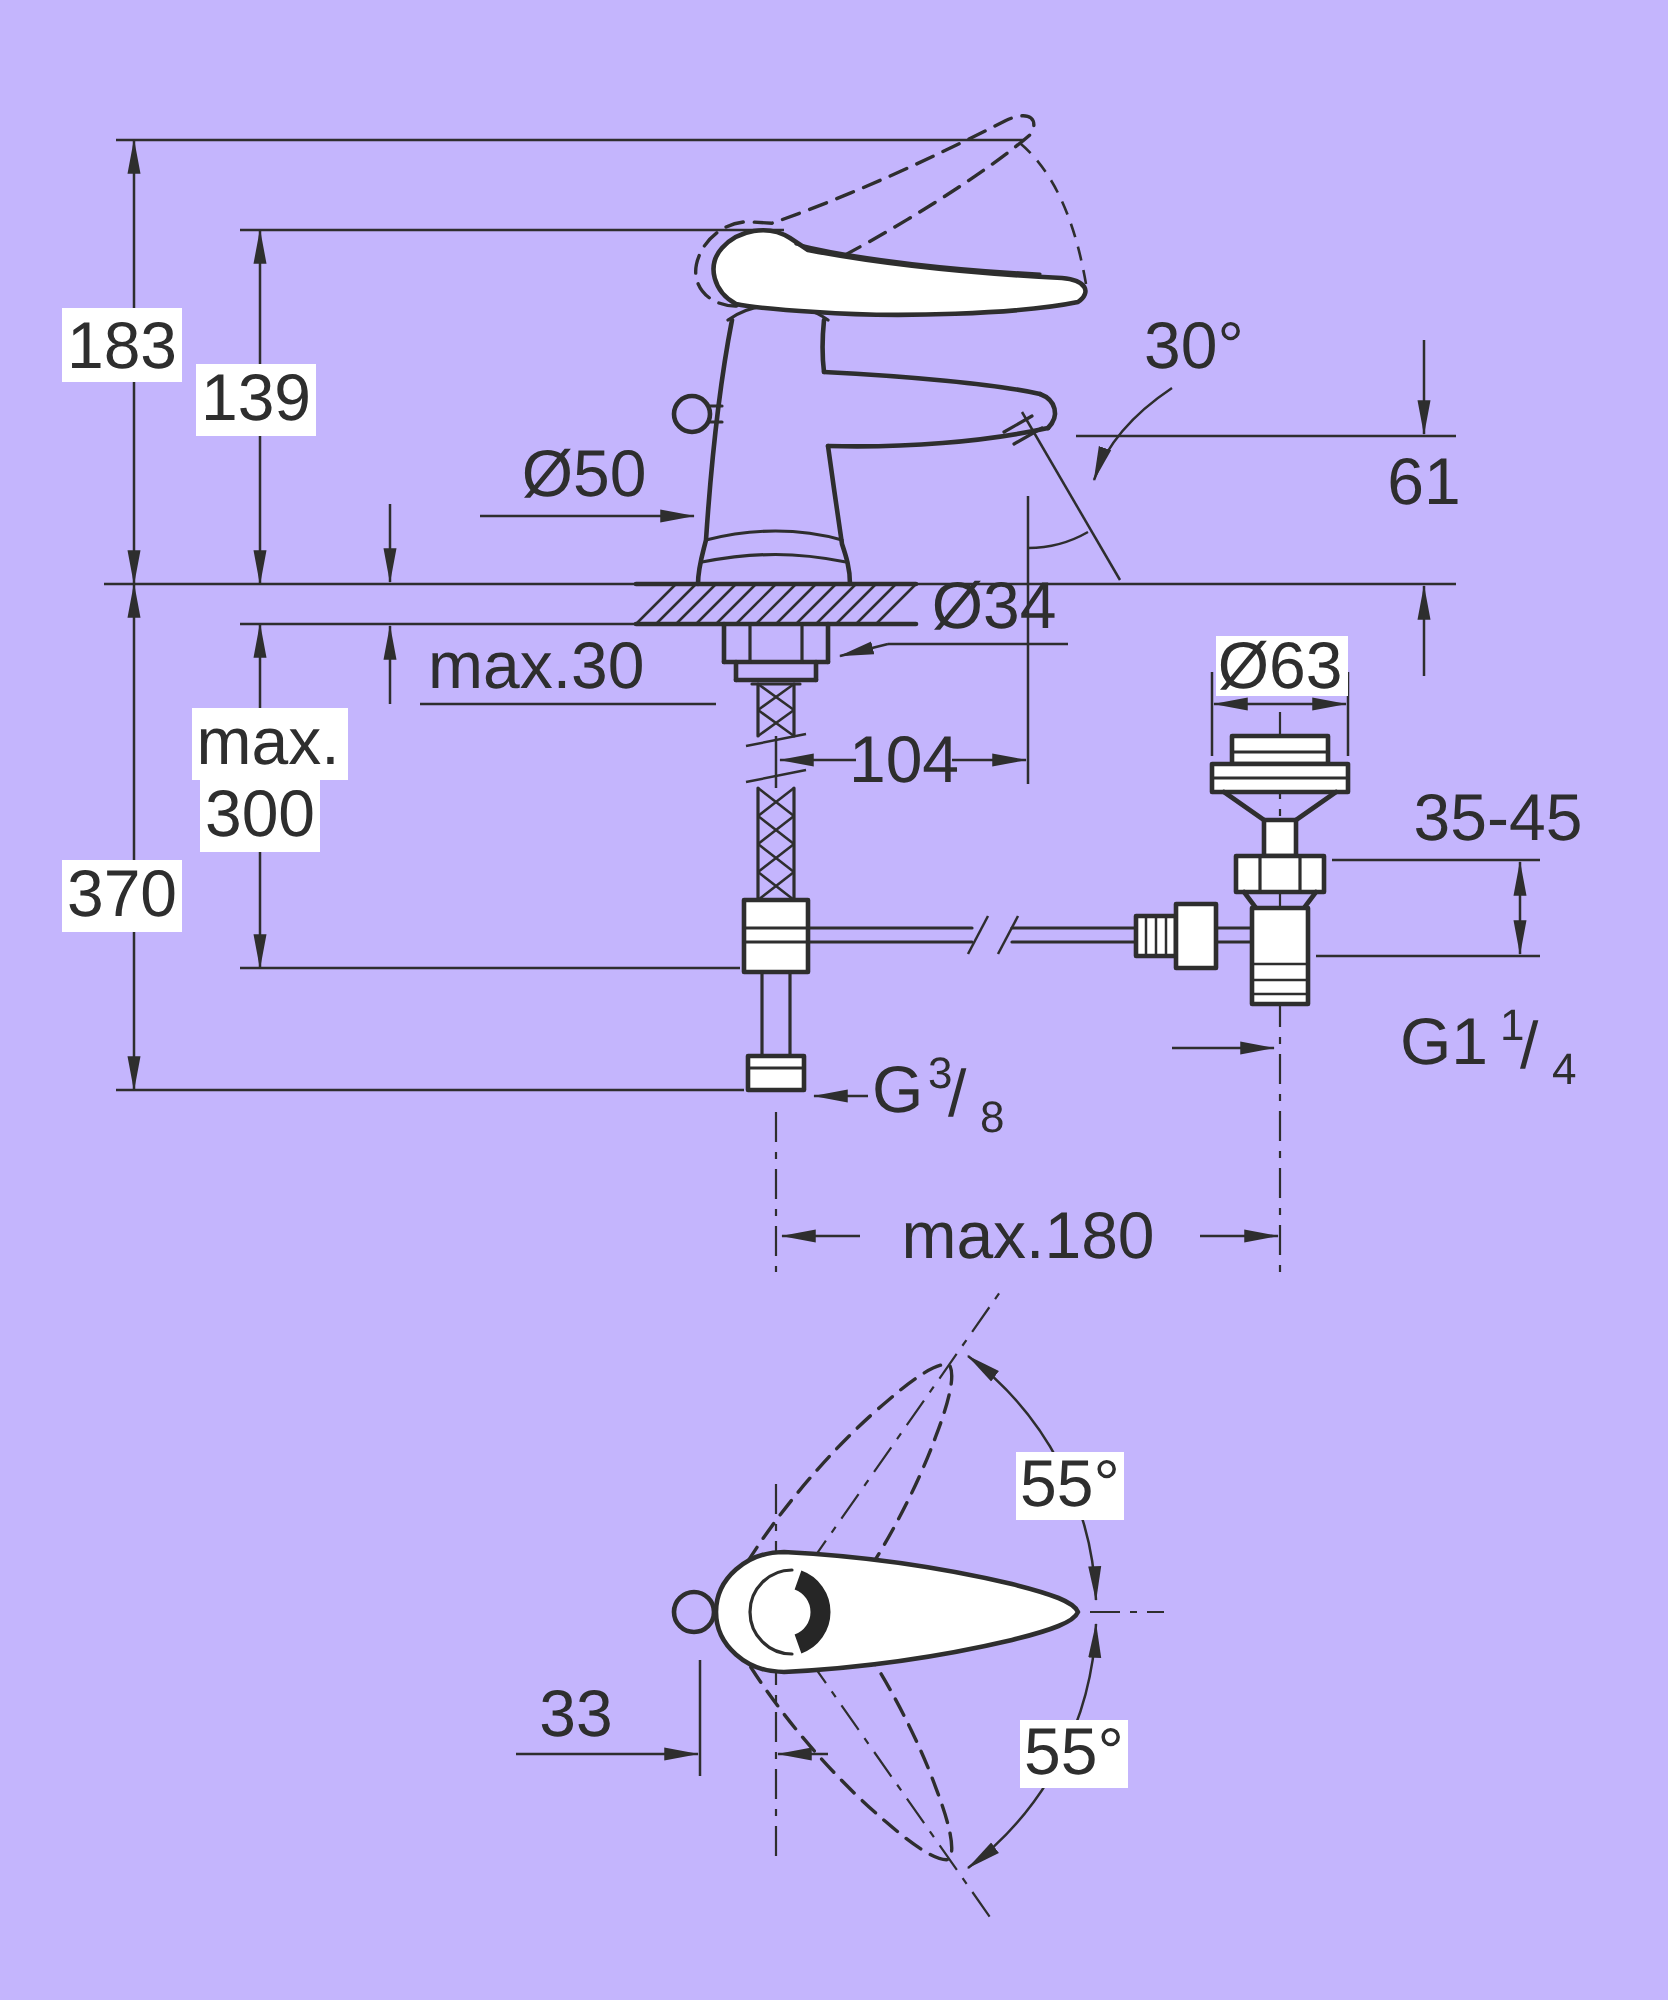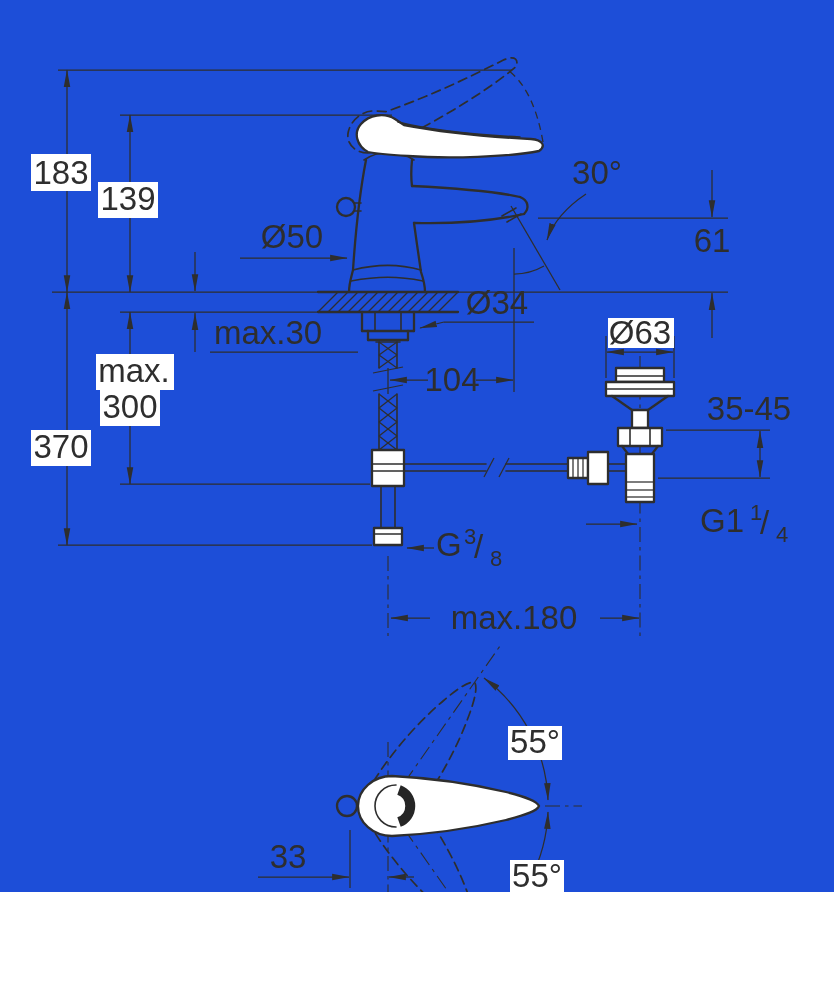--- a/index.html
+++ b/index.html
@@ -1,16 +1,16 @@
 <!DOCTYPE html>
 <html><head>
 <meta charset="utf-8">
 <style>
   html,body{margin:0;padding:0;background:#ffffff;}
-  .canvas{width:834px;height:892px;background:#1d4ed8;position:relative;overflow:hidden;}
+  .canvas{width:834px;height:1000px;background:#c4b5fd;position:relative;overflow:hidden;}
   svg{display:block;}
   .o {stroke:#2e2e2e;stroke-width:2.3;fill:none;stroke-linecap:round;stroke-linejoin:round;}
   .of{stroke:#2e2e2e;stroke-width:2.3;fill:#ffffff;stroke-linejoin:round;}
   .o2{stroke:#2e2e2e;stroke-width:1.6;fill:none;stroke-linecap:round;}
   .t {stroke:#2e2e2e;stroke-width:1.25;fill:none;}
   .dsh{stroke:#2e2e2e;stroke-width:1.7;fill:none;stroke-dasharray:9 5.5;stroke-linecap:round;}
   .dst{stroke:#2e2e2e;stroke-width:1.3;fill:none;stroke-dasharray:7 5;}
   .cl {stroke:#2e2e2e;stroke-width:1.1;fill:none;stroke-dasharray:15 5 3.5 5;}
   .lbl{font-family:"Liberation Sans","DejaVu Sans",sans-serif;font-size:33px;fill:#2e2e2e;}
   .lblS{font-family:"Liberation Sans","DejaVu Sans",sans-serif;font-size:22px;fill:#2e2e2e;}

